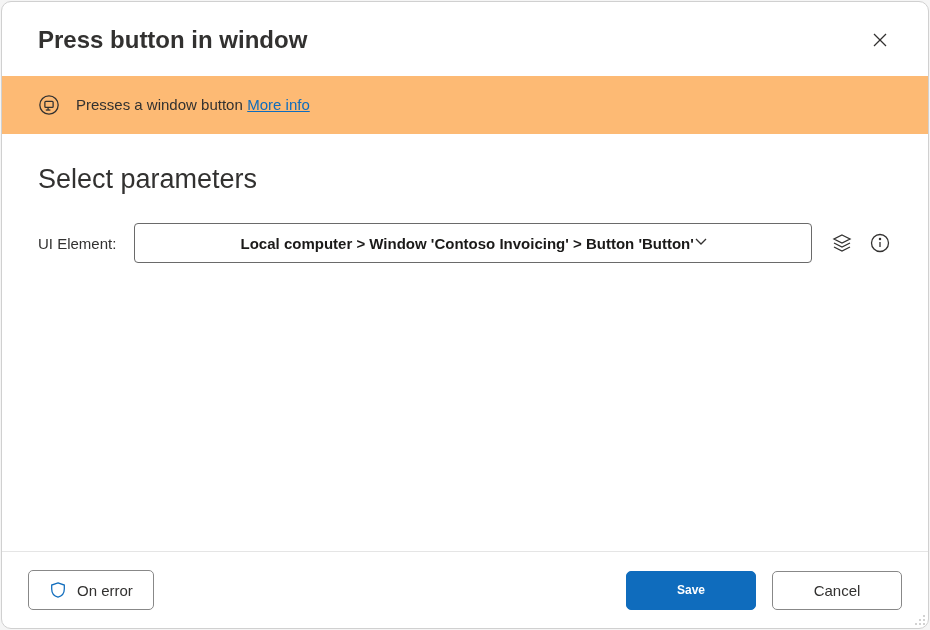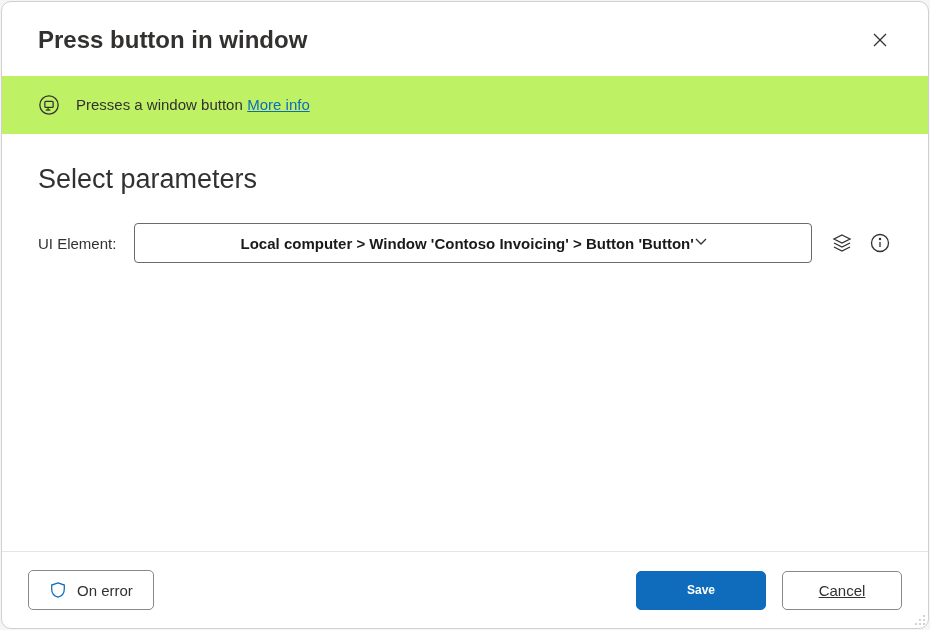--- a/index.html
+++ b/index.html
@@ -44,21 +44,21 @@
       display: flex;
       align-items: center;
       justify-content: center;
       color: #323130;
     }
     .close-btn svg {
       width: 16px;
       height: 16px;
     }
     .info-banner {
-      background: #bef264;
+      background: #fdba74;
       padding: 18px 36px;
       display: flex;
       align-items: center;
       gap: 16px;
     }
     .info-banner .icon-wrap {
       display: flex;
       align-items: center;
       justify-content: center;
       color: #323130;
@@ -177,24 +177,23 @@
       font-size: 12px;
       font-weight: 600;
       cursor: pointer;
     }
     .cancel-btn {
       background: #fff;
       color: #323130;
       border: 1px solid #888;
       border-radius: 5px;
       padding: 10px 0;
-      width: 120px;
-      font-size: 15px;
-      cursor: pointer;
-      text-decoration: underline;
+      width: 130px;
+      font-size: 15px;
+      cursor: pointer;
     }
     .resize-grip {
       position: absolute;
       bottom: 2px;
       right: 2px;
       width: 14px;
       height: 14px;
       pointer-events: none;
       opacity: 0.5;
     }

